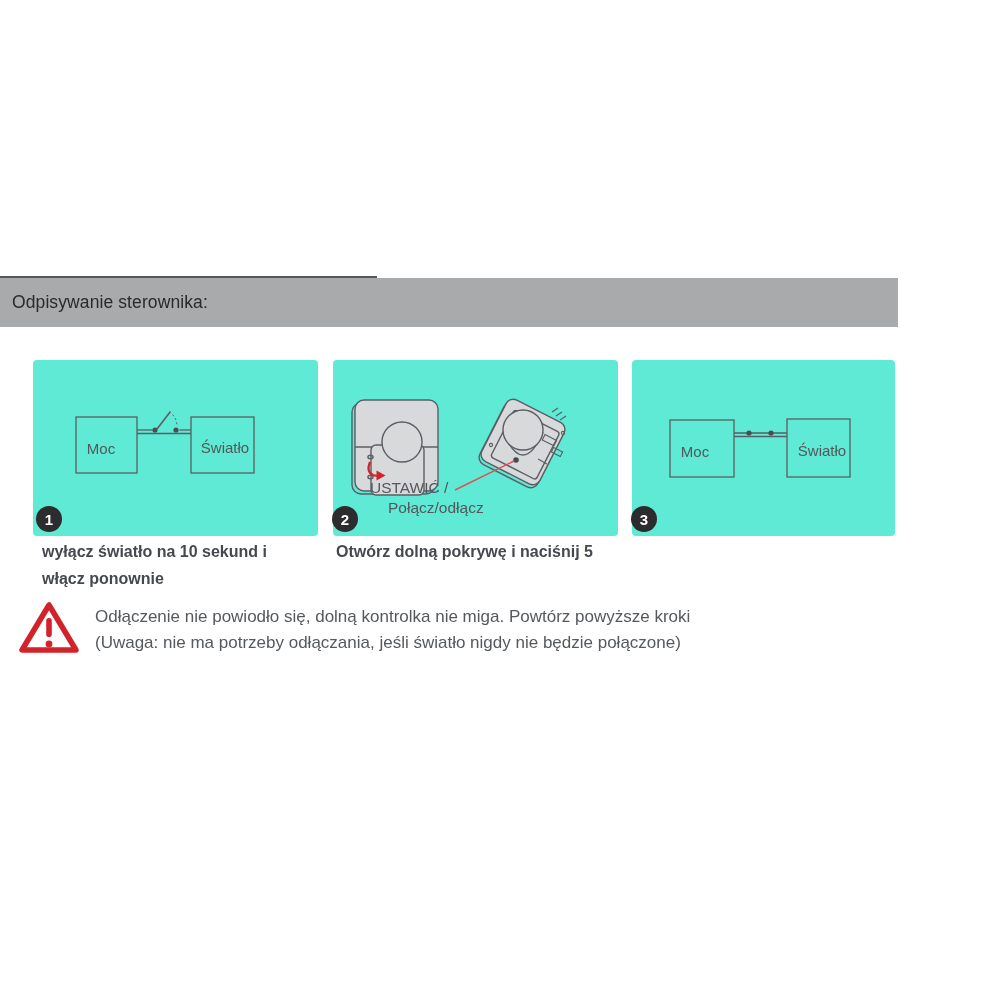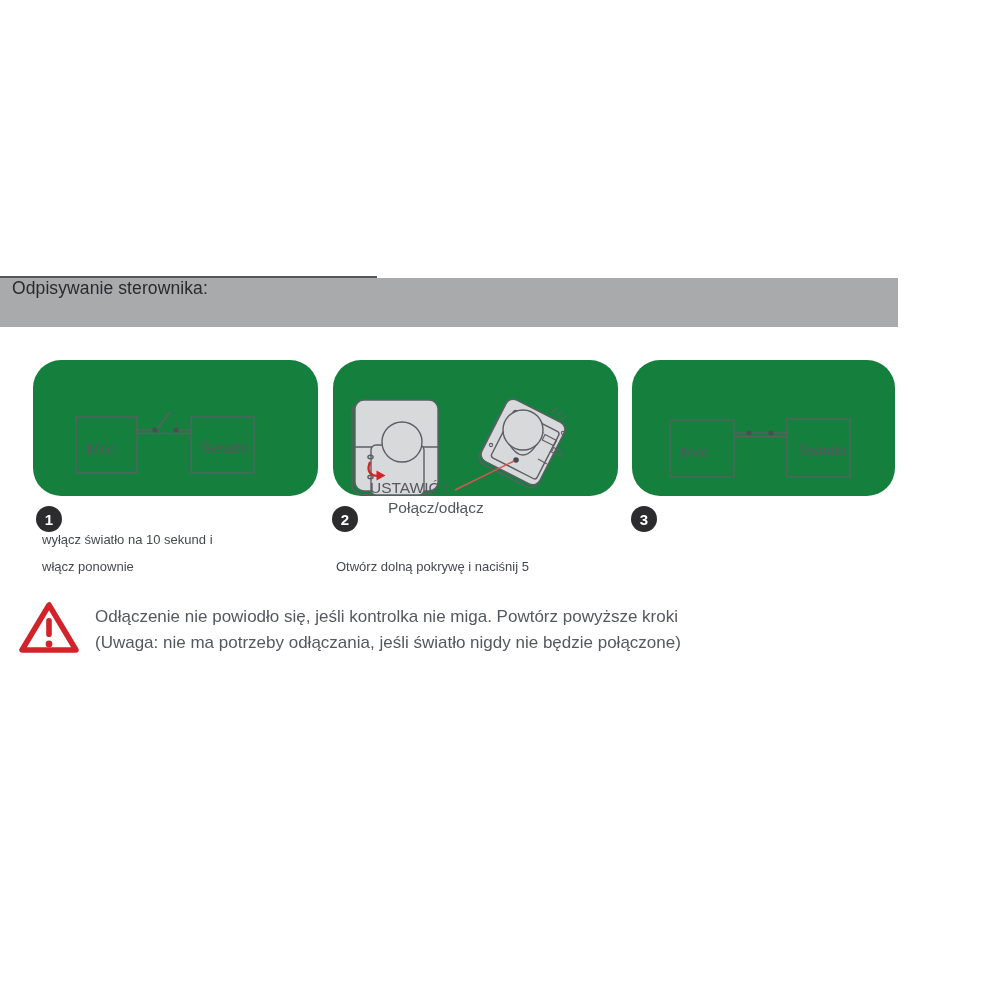--- a/index.html
+++ b/index.html
@@ -2,40 +2,40 @@
 <html><head>
 <meta charset="utf-8">
 <style>
   html,body{margin:0;padding:0;background:#ffffff;}
   #page{position:relative;width:1000px;height:1000px;background:#ffffff;overflow:hidden;
         font-family:"Liberation Sans",sans-serif;}
 
   
   .accent-line{position:absolute;left:0;top:276px;width:377px;height:2px;background:#56575a;}
   .title-bar{position:absolute;left:0;top:278px;width:898px;height:49px;background:#a8aaac;
-             display:flex;box-sizing:border-box;padding-left:12px;}
+             display:flex;align-items:center;box-sizing:border-box;padding-left:12px;}
   .title-bar span{font-size:17.5px;color:#2a2a2c;letter-spacing:.1px;}
 
   
-  .panel{position:absolute;top:360px;height:136px;background:#15803d;border-radius:28px;}
+  .panel{position:absolute;top:360px;height:176px;background:#5eead4;border-radius:4px;}
   #panel-1{left:33px;width:285px;}
   #panel-2{left:333px;width:285px;}
   #panel-3{left:632px;width:263px;}
   .panel svg{position:absolute;left:0;top:0;}
 
   
   .badge{position:absolute;top:506px;width:26px;height:26px;border-radius:50%;background:#2c2c2e;
          display:flex;align-items:center;justify-content:center;color:#ffffff;
          font-size:15px;font-weight:bold;}
   #badge-1{left:36px;} #badge-2{left:332px;} #badge-3{left:631px;}
 
   
-  .caption{position:absolute;top:526px;font-size:13px;line-height:27px;color:#45494e;}
+  .caption{position:absolute;top:538px;font-size:16px;line-height:27px;color:#45494e;font-weight:bold;}
   #caption-1{left:42px;width:280px;}
-  #caption-2{left:336px;width:285px;margin-top:27px;}
+  #caption-2{left:336px;width:285px;}
   #caption-3{left:640px;width:258px;}
 
   
   .set-label{position:absolute;width:200px;font-size:15.5px;color:#54585d;}
   #set-label-1{left:370px;top:479px;}
   #set-label-2{left:388px;top:499px;}
 
   
   #warning-icon{position:absolute;left:16px;top:599px;}
   .warning-text{position:absolute;left:95px;top:604px;width:680px;
@@ -136,17 +136,17 @@
   <div class="caption" id="caption-2">
     <div>Otwórz dolną pokrywę i naciśnij 5</div>
   </div>
 
   <svg id="warning-icon" width="66" height="58" viewBox="0 0 66 58">
     <path d="M 33 6 L 6 51 L 60 51 Z" fill="#ffffff" stroke="#d2232a" stroke-width="5.5" stroke-linejoin="round"></path>
     <rect x="30.2" y="19" width="5.6" height="19" rx="2.8" fill="#d2232a"></rect>
     <circle cx="33" cy="45" r="3.4" fill="#d2232a"></circle>
   </svg>
   <div class="warning-text">
-    <div>Odłączenie nie powiodło się, jeśli kontrolka nie miga. Powtórz powyższe kroki</div>
+    <div>Odłączenie nie powiodło się, dolną kontrolka nie miga. Powtórz powyższe kroki</div>
     <div>(Uwaga: nie ma potrzeby odłączania, jeśli światło nigdy nie będzie połączone)</div>
   </div>
 
 </div>
 
 </body></html>

